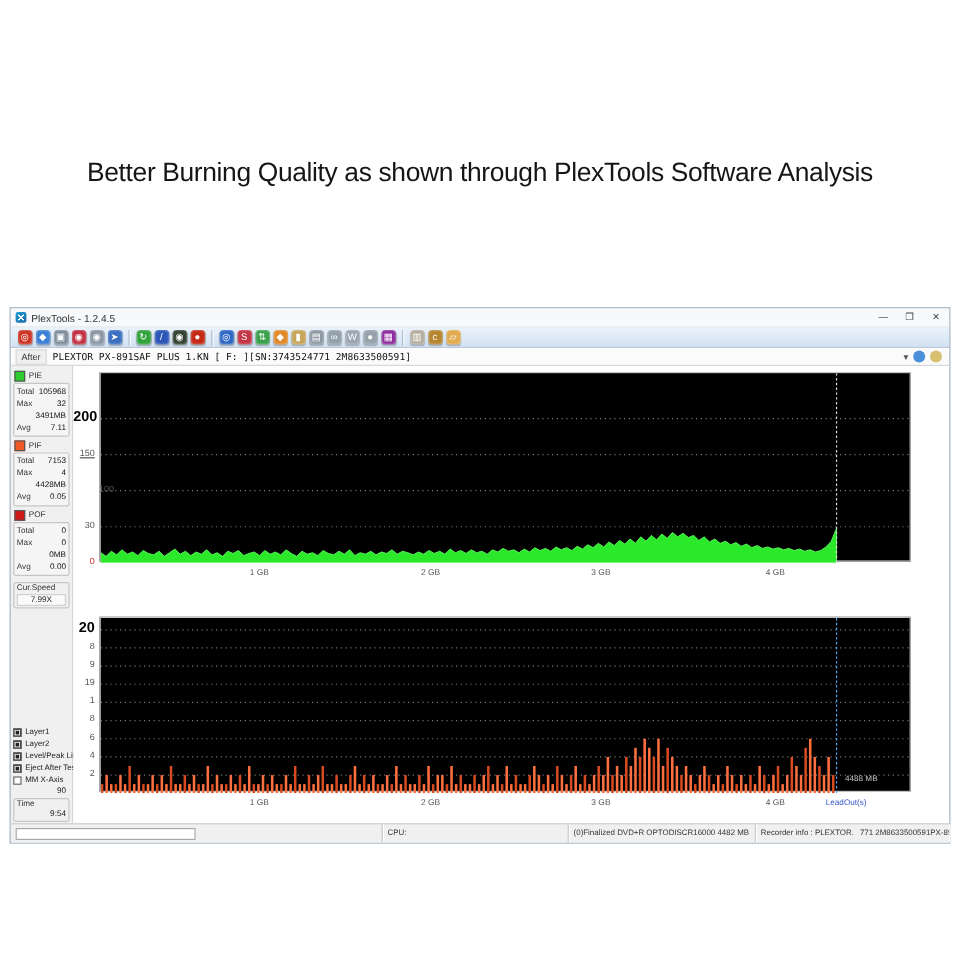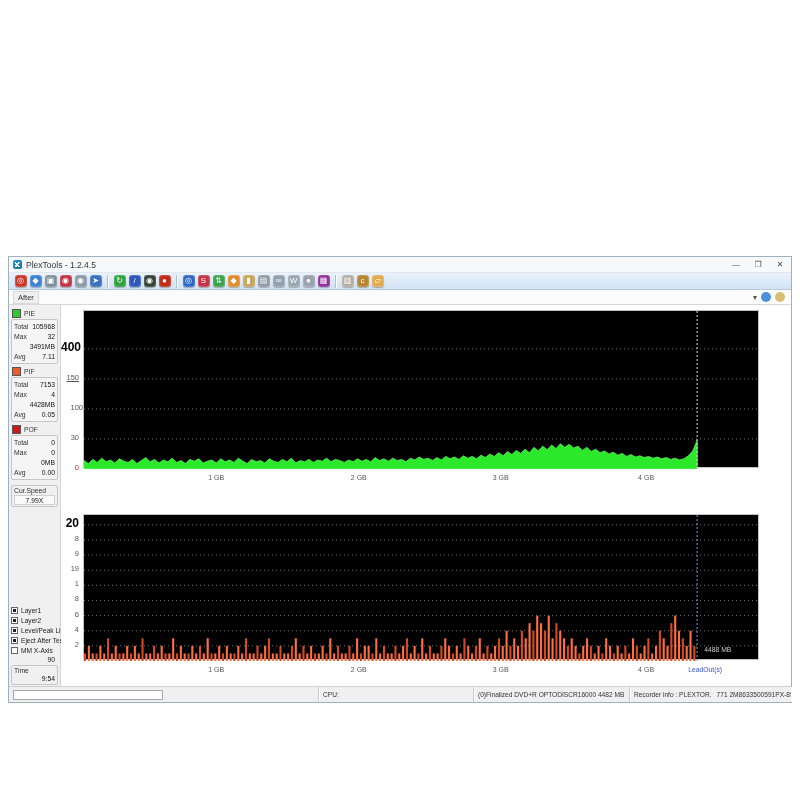--- a/index.html
+++ b/index.html
@@ -81,20 +81,21 @@
   #seg-progress { width:310px; }
   #progress-box { width:150px; height:10px; background:#fff; border:1px solid #a8a8a8; }
   #seg-cpu { width:155px; }
   #seg-disc { width:156px; }
   #seg-recorder { flex:1; border-right:none; gap:5px; }
 </style>
 </head>
 <body>
 
 <div id="page">
+  <div id="page-title">Better Burning Quality as shown through PlexTools Software Analysis</div>
 
   <div id="win">
     <div id="titlebar">
       <span id="app-icon"></span>
       <span id="win-title">PlexTools - 1.2.4.5</span>
       <div id="win-controls">
         <span class="win-btn">—</span>
         <span class="win-btn">❐</span>
         <span class="win-btn">✕</span>
       </div>
@@ -124,20 +125,21 @@
         <span class="tb-icon" style="background: rgb(151, 162, 173);">●</span>
         <span class="tb-icon" style="background: rgb(141, 42, 158);">▦</span>
         <span class="tb-sep"></span>
         <span class="tb-icon" style="background: rgb(179, 171, 157);">▥</span>
         <span class="tb-icon" style="background: rgb(181, 134, 47);">c</span>
         <span class="tb-icon" style="background: rgb(226, 170, 78);">▱</span>
       </div>
 
     <div id="devicebar">
       <span id="device-label">After</span>
+      <span id="device-value">PLEXTOR  PX-891SAF PLUS    1.KN [ F: ][SN:3743524771 2M8633500591]</span>
       <div id="device-right">
         <span id="device-dropdown">▾</span>
         <span class="db-round" id="info-icon" style="background: rgb(74, 144, 217);"></span>
         <span class="db-round" id="eject-icon" style="background: rgb(216, 192, 112);"></span>
       </div>
     </div>
 
     <div id="content">
       <div id="sidebar">
         <div id="sb-groups">
@@ -245,23 +247,23 @@
           <div class="chart" style="left: 22px; top: 5px; width: 676px; height: 158px;"><svg width="676" height="158">
               <line x1="0" x2="676" y1="127.96197718631178" y2="127.96197718631178" stroke="rgba(255,255,255,0.45)" stroke-width="1" stroke-dasharray="1 3"></line>
               <line x1="0" x2="676" y1="97.92395437262357" y2="97.92395437262357" stroke="rgba(255,255,255,0.45)" stroke-width="1" stroke-dasharray="1 3"></line>
               <line x1="0" x2="676" y1="67.88593155893537" y2="67.88593155893537" stroke="rgba(255,255,255,0.45)" stroke-width="1" stroke-dasharray="1 3"></line>
               <line x1="0" x2="676" y1="37.84790874524715" y2="37.84790874524715" stroke="rgba(255,255,255,0.45)" stroke-width="1" stroke-dasharray="1 3"></line>
               <polygon points="0,158 0,149.58935361216732 4.411021582733814,152.59315589353614 8.822043165467628,148.38783269961976 13.233064748201441,151.39163498098858 17.644086330935256,147.18631178707224 22.055107913669065,150.79087452471484 26.466129496402882,148.98859315589354 30.877151079136695,151.99239543726236 35.28817266187051,147.78707224334602 39.69919424460432,150.19011406844106 44.11021582733813,151.39163498098858 48.52123741007194,148.38783269961976 52.932258992805764,152.59315589353614 57.34328057553957,149.58935361216732 61.75430215827339,146.58555133079847 66.1653237410072,150.79087452471484 70.57634532374102,148.38783269961976 74.98736690647483,151.99239543726236 79.39838848920864,148.98859315589354 83.80941007194247,150.79087452471484 88.22043165467626,147.18631178707224 92.63145323741008,151.39163498098858 97.04247482014388,149.58935361216732 101.4534964028777,152.59315589353614 105.86451798561153,148.38783269961976 110.27553956834532,150.19011406844106 114.68656115107915,147.78707224334602 119.09758273381297,151.99239543726236 123.50860431654678,150.19011406844106 127.91962589928059,148.98859315589354 132.3306474820144,151.99239543726236 136.7416690647482,147.78707224334602 141.15269064748205,150.79087452471484 145.56371223021583,148.98859315589354 149.97473381294967,151.39163498098858 154.38575539568347,147.18631178707224 158.79677697841728,150.19011406844106 163.2077985611511,152.59315589353614 167.61882014388493,148.38783269961976 172.0298417266187,150.79087452471484 176.44086330935252,149.58935361216732 180.85188489208636,151.99239543726236 185.26290647482017,147.78707224334602 189.67392805755398,150.19011406844106 194.08494964028776,151.39163498098858 198.4959712230216,148.38783269961976 202.9069928057554,150.79087452471484 207.31801438848925,147.18631178707224 211.72903597122306,151.99239543726236 216.14005755395684,149.58935361216732 220.55107913669065,150.79087452471484 224.96210071942448,148.38783269961976 229.3731223021583,151.39163498098858 233.78414388489213,148.98859315589354 238.19516546762594,150.19011406844106 242.60618705035972,147.18631178707224 247.01720863309356,150.79087452471484 251.42823021582737,148.38783269961976 255.83925179856118,149.58935361216732 260.250273381295,151.39163498098858 264.6612949640288,148.98859315589354 269.07231654676264,150.79087452471484 273.4833381294964,147.78707224334602 277.89435971223025,150.19011406844106 282.3053812949641,148.38783269961976 286.7164028776979,150.79087452471484 291.12742446043166,146.58555133079847 295.5384460431655,149.58935361216732 299.94946762589933,147.78707224334602 304.3604892086331,150.19011406844106 308.77151079136695,147.18631178707224 313.1825323741008,149.58935361216732 317.59355395683457,148.38783269961976 322.00457553956835,150.79087452471484 326.4155971223022,147.18631178707224 330.82661870503597,148.98859315589354 335.23764028776986,145.98479087452472 339.64866187050364,148.38783269961976 344.0596834532374,147.18631178707224 348.47070503597126,149.58935361216732 352.88172661870504,146.58555133079847 357.2927482014389,148.98859315589354 361.7037697841727,145.38403041825094 366.1147913669065,147.78707224334602 370.52581294964034,145.98479087452472 374.9368345323741,148.38783269961976 379.34785611510796,144.7832699619772 383.75887769784174,147.18631178707224 388.1698992805755,145.38403041825094 392.5809208633094,147.78707224334602 396.9919424460432,144.18250950570342 401.40296402877703,146.58555133079847 405.8139856115108,142.9809885931559 410.2250071942446,145.38403041825094 414.6360287769785,141.77946768060838 419.0470503597123,144.7832699619772 423.4580719424461,140.57794676806083 427.8690935251799,143.58174904942965 432.2801151079137,139.3764258555133 436.6911366906475,142.38022813688212 441.1021582733813,138.17490494296578 445.5131798561152,141.77946768060838 449.92420143884897,136.37262357414448 454.33522302158275,139.97718631178708 458.7462446043166,135.17110266159696 463.15726618705037,138.77566539923953 467.56828776978426,133.96958174904944 471.97930935251804,137.574144486692 476.3903309352519,132.7680608365019 480.80135251798566,136.37262357414448 485.21237410071944,133.36882129277566 489.6233956834533,136.97338403041826 494.0344172661871,135.17110266159696 498.44543884892096,139.3764258555133 502.85646043165474,136.37262357414448 507.2674820143885,140.57794676806083 511.67850359712236,138.17490494296578 516.0895251798562,141.77946768060838 520.50054676259,139.97718631178708 524.9115683453238,142.9809885931559 529.3225899280576,141.1787072243346 533.7336115107914,144.18250950570342 538.1446330935253,142.38022813688212 542.5556546762591,145.38403041825094 546.9666762589928,143.58174904942965 551.3776978417267,145.98479087452472 555.7887194244605,144.7832699619772 560.1997410071942,146.58555133079847 564.6107625899282,145.38403041825094 569.0217841726619,147.18631178707224 573.4328057553957,145.98479087452472 577.8438273381296,147.78707224334602 582.2548489208633,146.58555133079847 586.6658705035973,148.38783269961976 591.076892086331,147.18631178707224 595.4879136690648,148.98859315589354 599.8989352517987,147.78707224334602 604.3099568345324,144.7832699619772 608.7209784172662,139.97718631178708 613.1320000000001,129.16349809885932 613.1320000000001,158" fill="#2be82b" stroke="#5cf55c" stroke-width="0.8"></polygon>
               <line x1="613.1320000000001" x2="613.1320000000001" y1="0" y2="158" stroke="#dddddd" stroke-width="1" stroke-dasharray="2 2"></line>
             </svg></div>
           <div class="ytick zero" style="left: 0px; width: 18px; top: 158px;">0</div>
           <div class="ytick" style="left: 0px; width: 18px; top: 127.962px;">30</div>
-          <div class="ytick" style="left: 4px; width: 18px; top: 97.924px;">100</div>
+          <div class="ytick" style="left: 16px; width: 18px; top: 97.924px;">100</div>
           <div class="ytick" style="left: 0px; width: 18px; top: 67.8859px; text-decoration: underline;">150</div>
-          <div class="ytick big" style="left: 0px; width: 18px; top: 35.8479px;">400</div>
+          <div class="ytick big" style="left: 0px; width: 18px; top: 35.8479px;">200</div>
           <div class="xtick" style="left: 138.172px; top: 169px;">1 GB</div>
           <div class="xtick" style="left: 280.808px; top: 169px;">2 GB</div>
           <div class="xtick" style="left: 422.768px; top: 169px;">3 GB</div>
           <div class="xtick" style="left: 568.108px; top: 169px;">4 GB</div>
           <div class="chart" style="left: 22px; top: 209px; width: 676px; height: 146px;"><svg width="676" height="146">
               <line x1="0" x2="676" y1="130.87046632124353" y2="130.87046632124353" stroke="rgba(255,255,255,0.45)" stroke-width="1" stroke-dasharray="1 3"></line>
               <line x1="0" x2="676" y1="115.74093264248705" y2="115.74093264248705" stroke="rgba(255,255,255,0.45)" stroke-width="1" stroke-dasharray="1 3"></line>
               <line x1="0" x2="676" y1="100.61139896373058" y2="100.61139896373058" stroke="rgba(255,255,255,0.45)" stroke-width="1" stroke-dasharray="1 3"></line>
               <line x1="0" x2="676" y1="85.4818652849741" y2="85.4818652849741" stroke="rgba(255,255,255,0.45)" stroke-width="1" stroke-dasharray="1 3"></line>
               <line x1="0" x2="676" y1="70.35233160621762" y2="70.35233160621762" stroke="rgba(255,255,255,0.45)" stroke-width="1" stroke-dasharray="1 3"></line>

